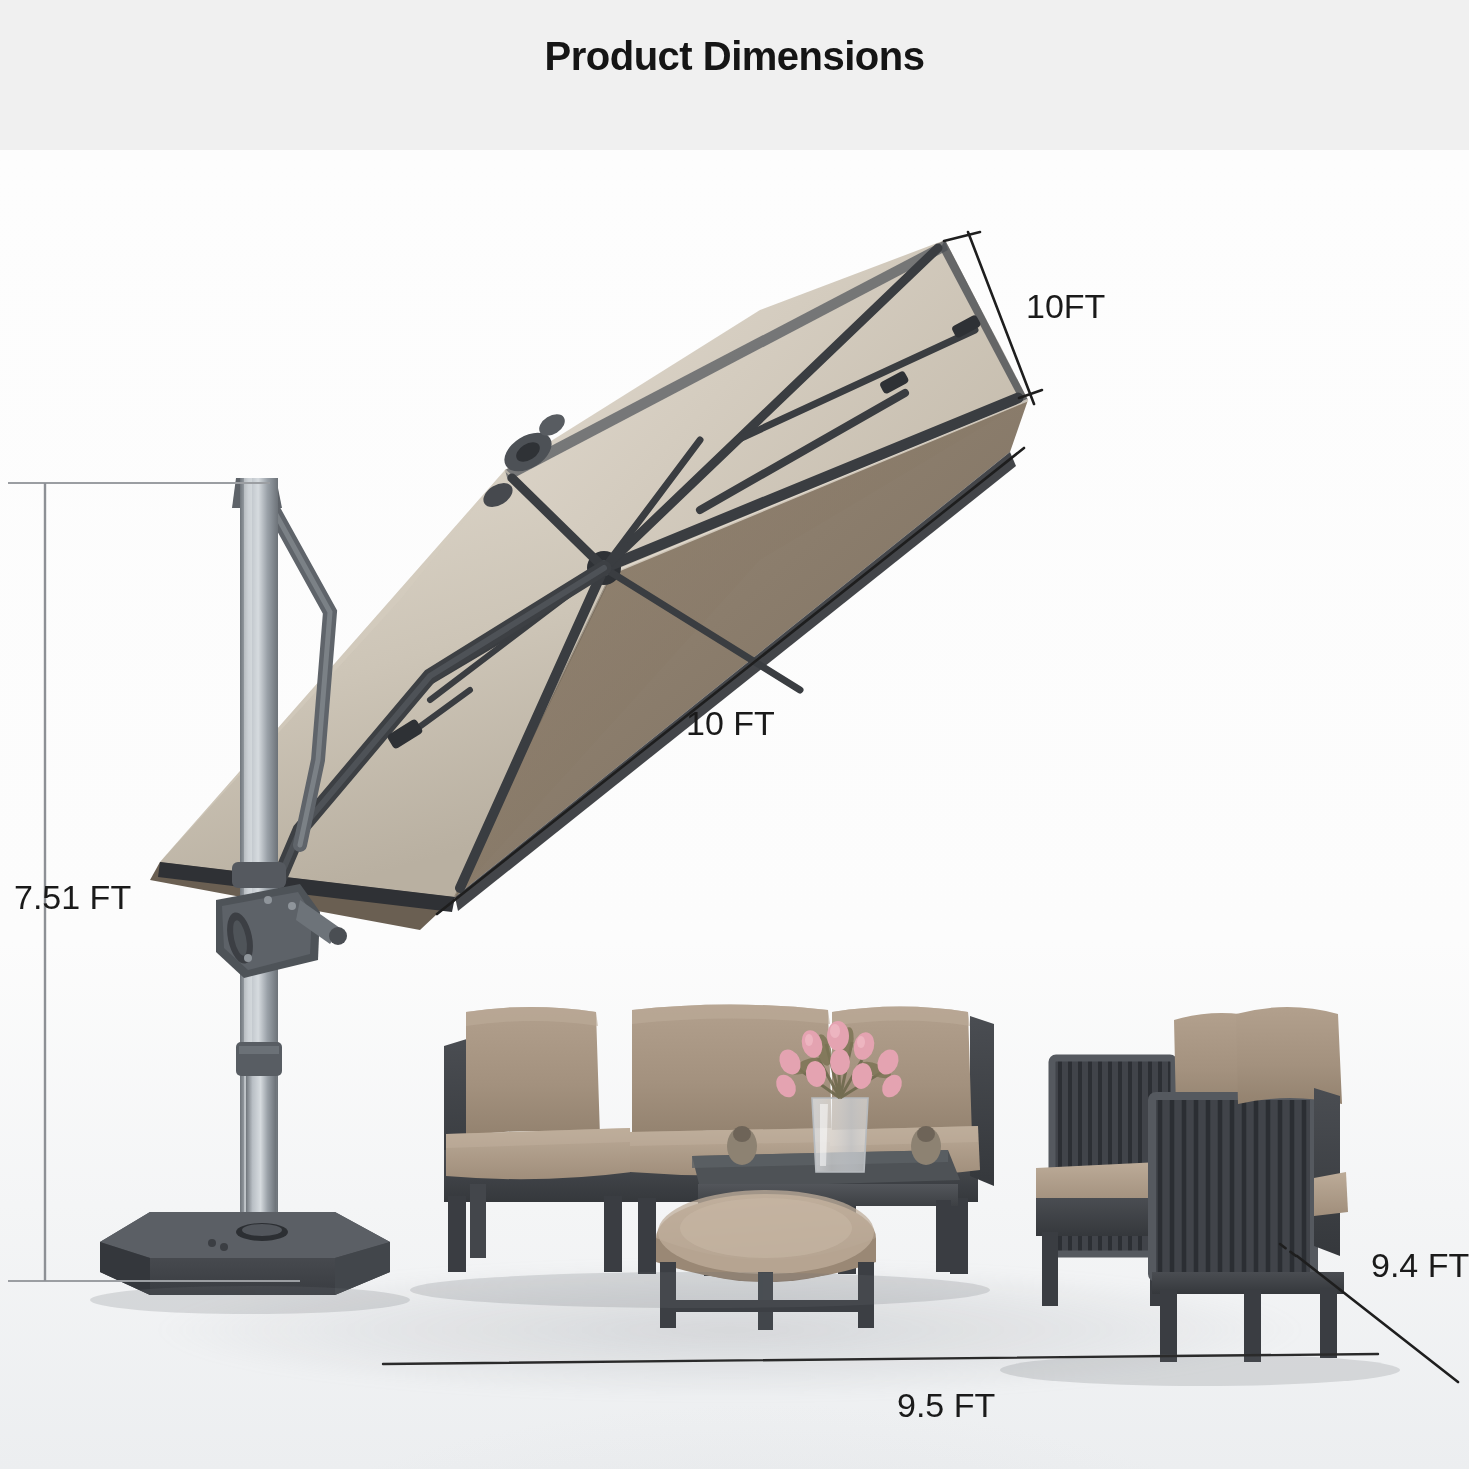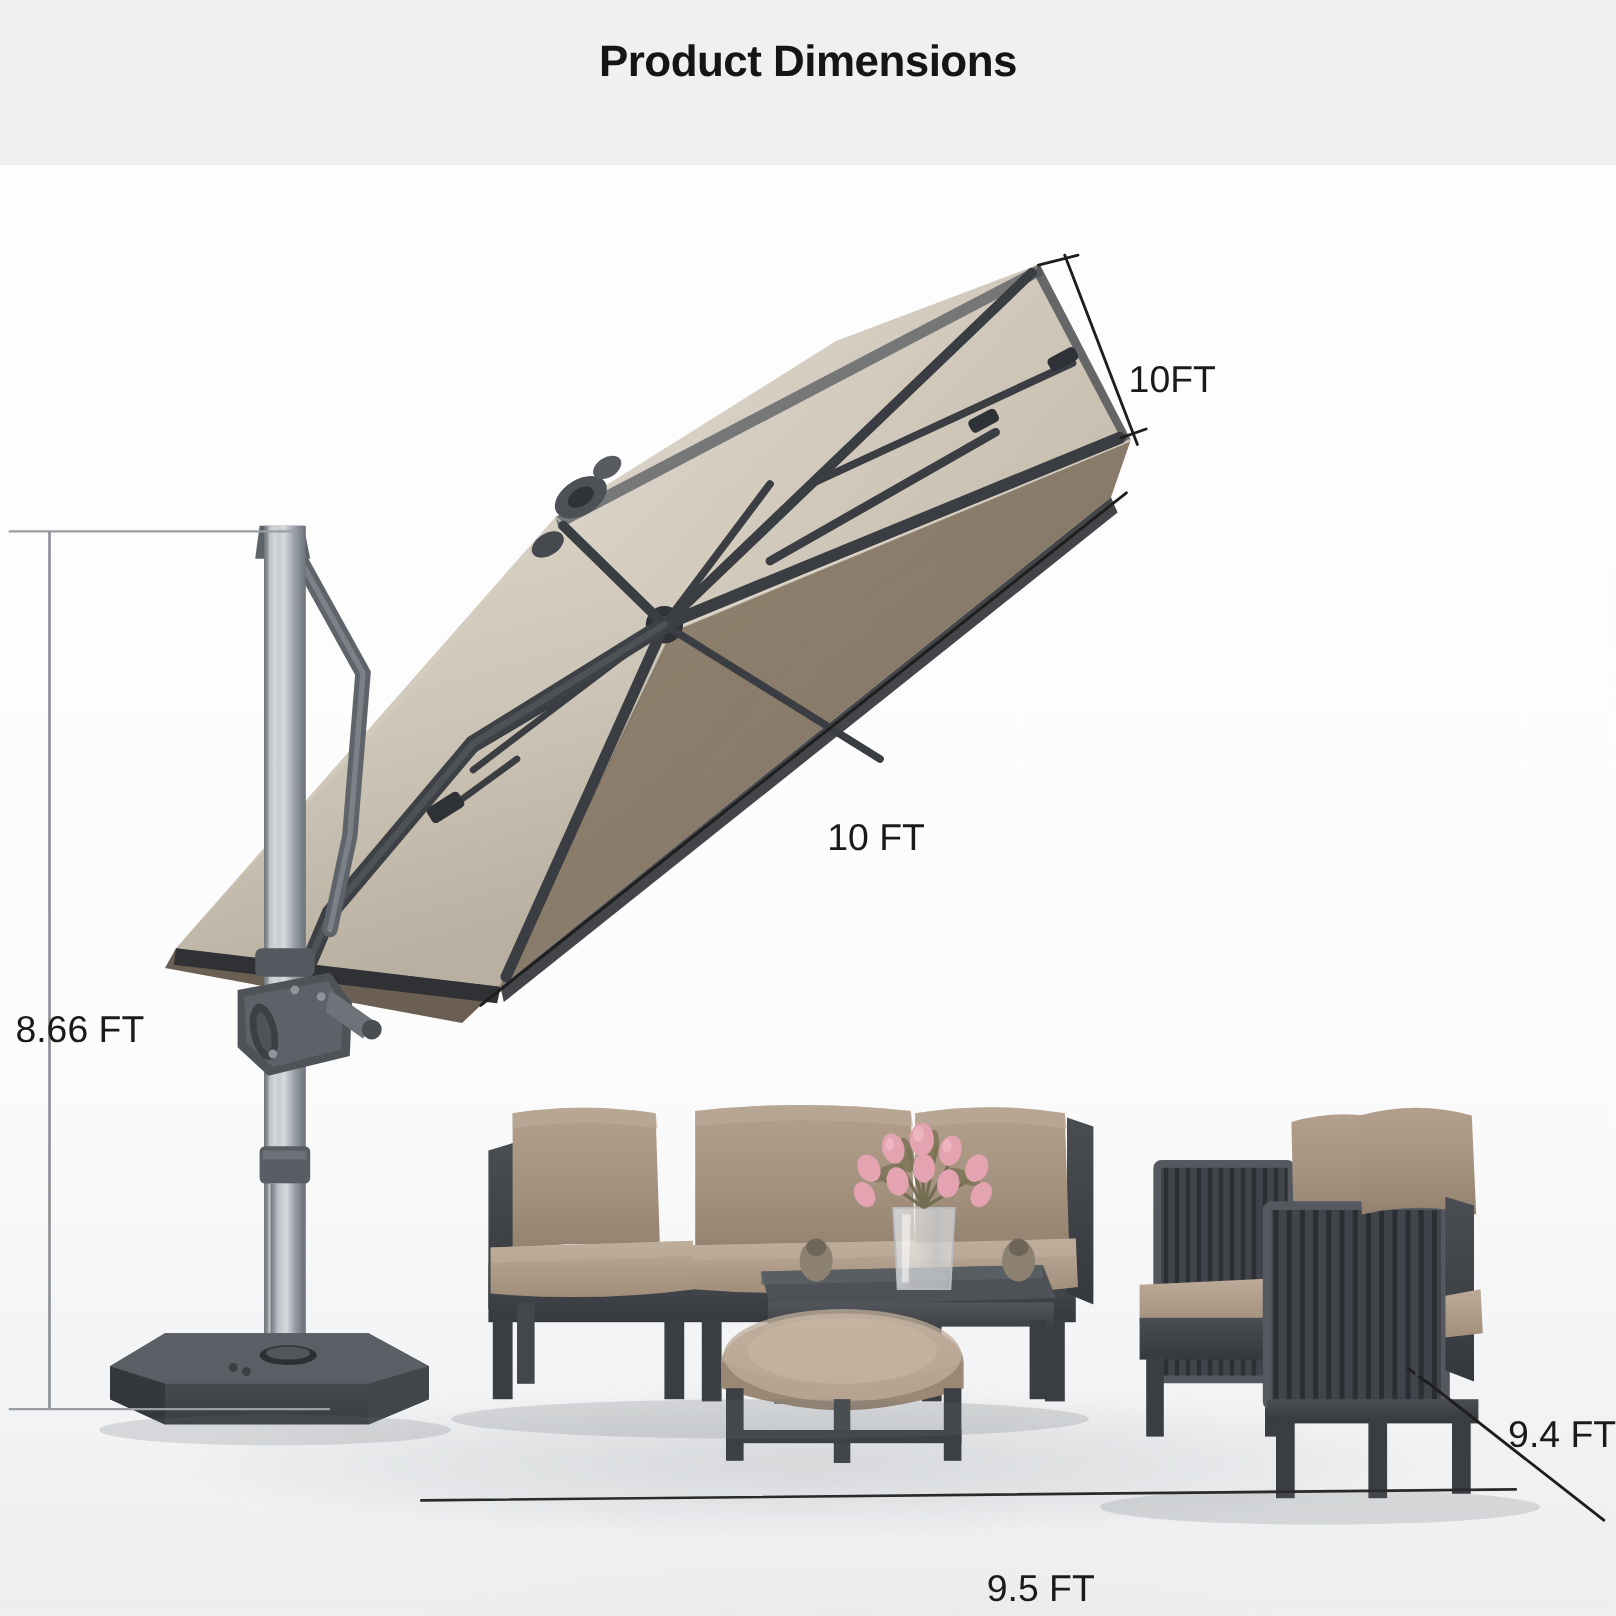--- a/index.html
+++ b/index.html
@@ -36,21 +36,21 @@
     filter:blur(6px);
   }
 
   svg.layer{position:absolute;left:0;top:0;width:1469px;height:1469px;overflow:visible;}
   svg.layer.art{z-index:2;}
   svg.layer.dims{z-index:6;}
 
   .dim-label{
     position:absolute;z-index:7;
     font-family:"Liberation Sans","DejaVu Sans",sans-serif;
-    font-size:34px;color:#1a1a1a;white-space:nowrap;line-height:1;margin-top:39px;
+    font-size:34px;color:#1a1a1a;white-space:nowrap;line-height:1;
   }
   .note-label{
     position:absolute;z-index:7;
     font-family:"Liberation Sans","DejaVu Sans",sans-serif;
     font-size:36px;color:#161616;white-space:nowrap;line-height:1;
     letter-spacing:.3px;
   }
 </style>
 </head>
 <body>
@@ -429,22 +429,22 @@
       <line x1="1280" y1="1244" x2="1300" y2="1259" stroke-dasharray="7 6"></line>
     </g>
 
     <g stroke="#2a2a2a" stroke-width="2.4" stroke-linecap="round">
       <line x1="383" y1="1364" x2="1378" y2="1354"></line>
     </g>
   </svg>
 
   <div class="dim-label" style="left:1026px;top:289px;">10FT</div>
 
-  <div class="dim-label" style="left:752px;top:706px;">10 FT</div>
-
-  <div class="dim-label" style="left:14px;top:880px;">8.66 FT</div>
+  <div class="dim-label" style="left:686px;top:706px;">10 FT</div>
+
+  <div class="dim-label" style="left:14px;top:880px;">7.51 FT</div>
 
   <div class="dim-label" style="left:1371px;top:1248px;">9.4 FT</div>
 
   <div class="dim-label" style="left:897px;top:1388px;">9.5 FT</div>
 
 
 </div>
 
 </body></html>

